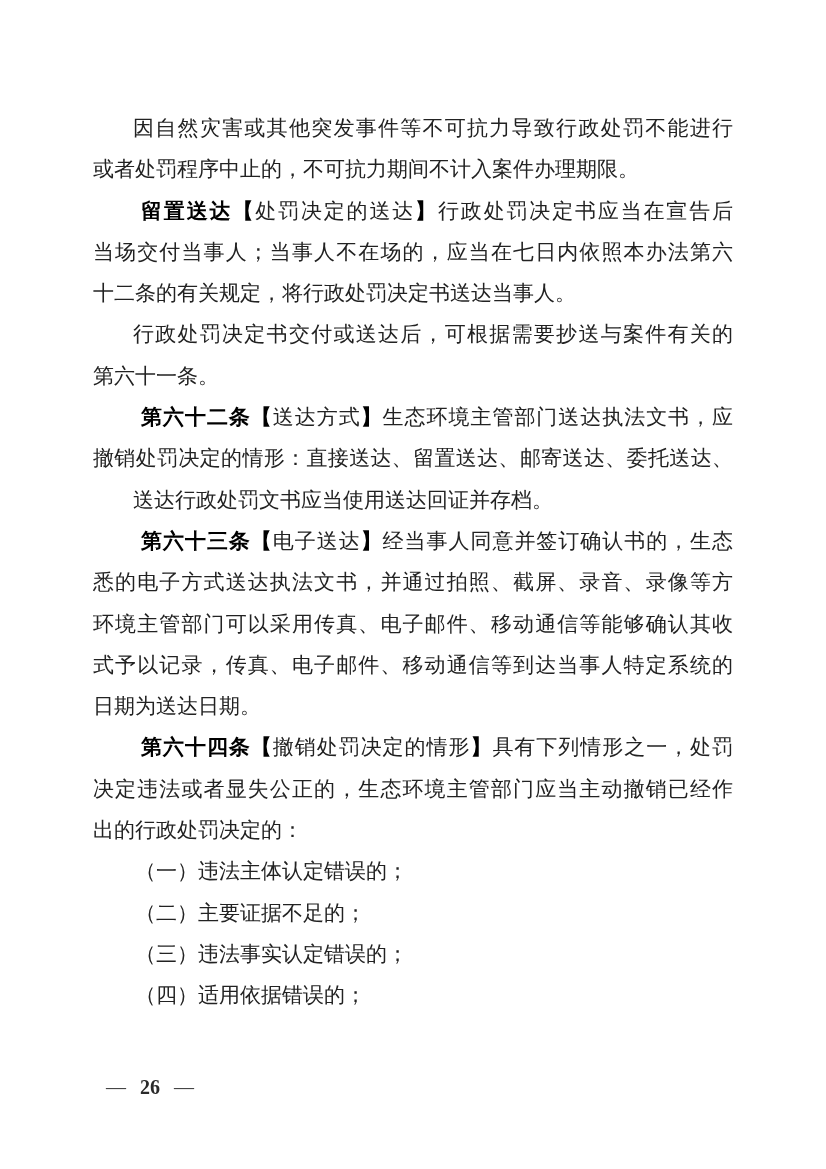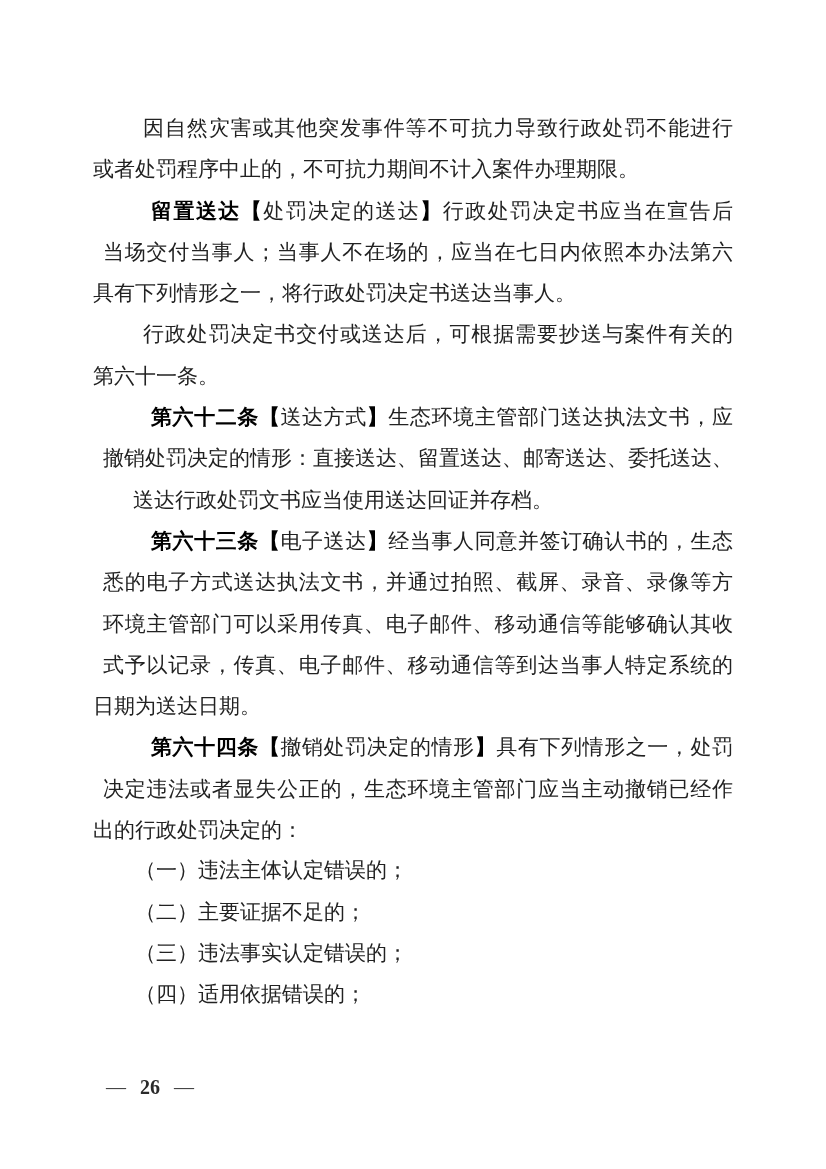--- a/index.html
+++ b/index.html
@@ -28,26 +28,25 @@
     color: #222222;
     white-space: nowrap;
     overflow: hidden;
     text-align: left;
   }
   
   .line.fill {
     text-align: justify;
     text-align-last: justify;
     text-justify: inter-character;
-    margin-left: 10px;
   }
   
   .first-body    { padding-left: 40px; }
   .first-article { padding-left: 48px; }
-  .first-item    { padding-left: 42px; font-family: Liberation Mono, monospace; }
+  .first-item    { padding-left: 42px; }
   .seg-bold {
     font-weight: 700;
     color: #000000;
   }
   .footer {
     position: absolute;
     left: 106px;
     top: 1074px;
     display: flex;
     align-items: center;
@@ -64,21 +63,21 @@
 </style>
 </head>
 <body>
 
 <div class="page">
   <div class="text-block">
       <div class="line first-body fill"><span>因自然灾害或其他突发事件等不可抗力导致行政处罚不能进行</span></div>
       <div class="line"><span>或者处罚程序中止的，不可抗力期间不计入案件办理期限。</span></div>
       <div class="line first-article fill"><span class="seg-bold">留置送达</span><span class="seg-bold">【</span><span>处罚决定的送达</span><span class="seg-bold">】</span><span>行政处罚决定书应当在宣告后</span></div>
       <div class="line fill"><span>当场交付当事人；当事人不在场的，应当在七日内依照本办法第六</span></div>
-      <div class="line"><span>具有下列情形之一，将行政处罚决定书送达当事人。</span></div>
+      <div class="line"><span>十二条的有关规定，将行政处罚决定书送达当事人。</span></div>
       <div class="line first-body fill"><span>行政处罚决定书交付或送达后，可根据需要抄送与案件有关的</span></div>
       <div class="line"><span>第六十一条。</span></div>
       <div class="line first-article fill"><span class="seg-bold">第六十二条</span><span class="seg-bold">【</span><span>送达方式</span><span class="seg-bold">】</span><span>生态环境主管部门送达执法文书，应</span></div>
       <div class="line fill"><span>撤销处罚决定的情形：直接送达、留置送达、邮寄送达、委托送达、</span></div>
       <div class="line first-body"><span>送达行政处罚文书应当使用送达回证并存档。</span></div>
       <div class="line first-article fill"><span class="seg-bold">第六十三条</span><span class="seg-bold">【</span><span>电子送达</span><span class="seg-bold">】</span><span>经当事人同意并签订确认书的，生态</span></div>
       <div class="line fill"><span>悉的电子方式送达执法文书，并通过拍照、截屏、录音、录像等方</span></div>
       <div class="line fill"><span>环境主管部门可以采用传真、电子邮件、移动通信等能够确认其收</span></div>
       <div class="line fill"><span>式予以记录，传真、电子邮件、移动通信等到达当事人特定系统的</span></div>
       <div class="line"><span>日期为送达日期。</span></div>

